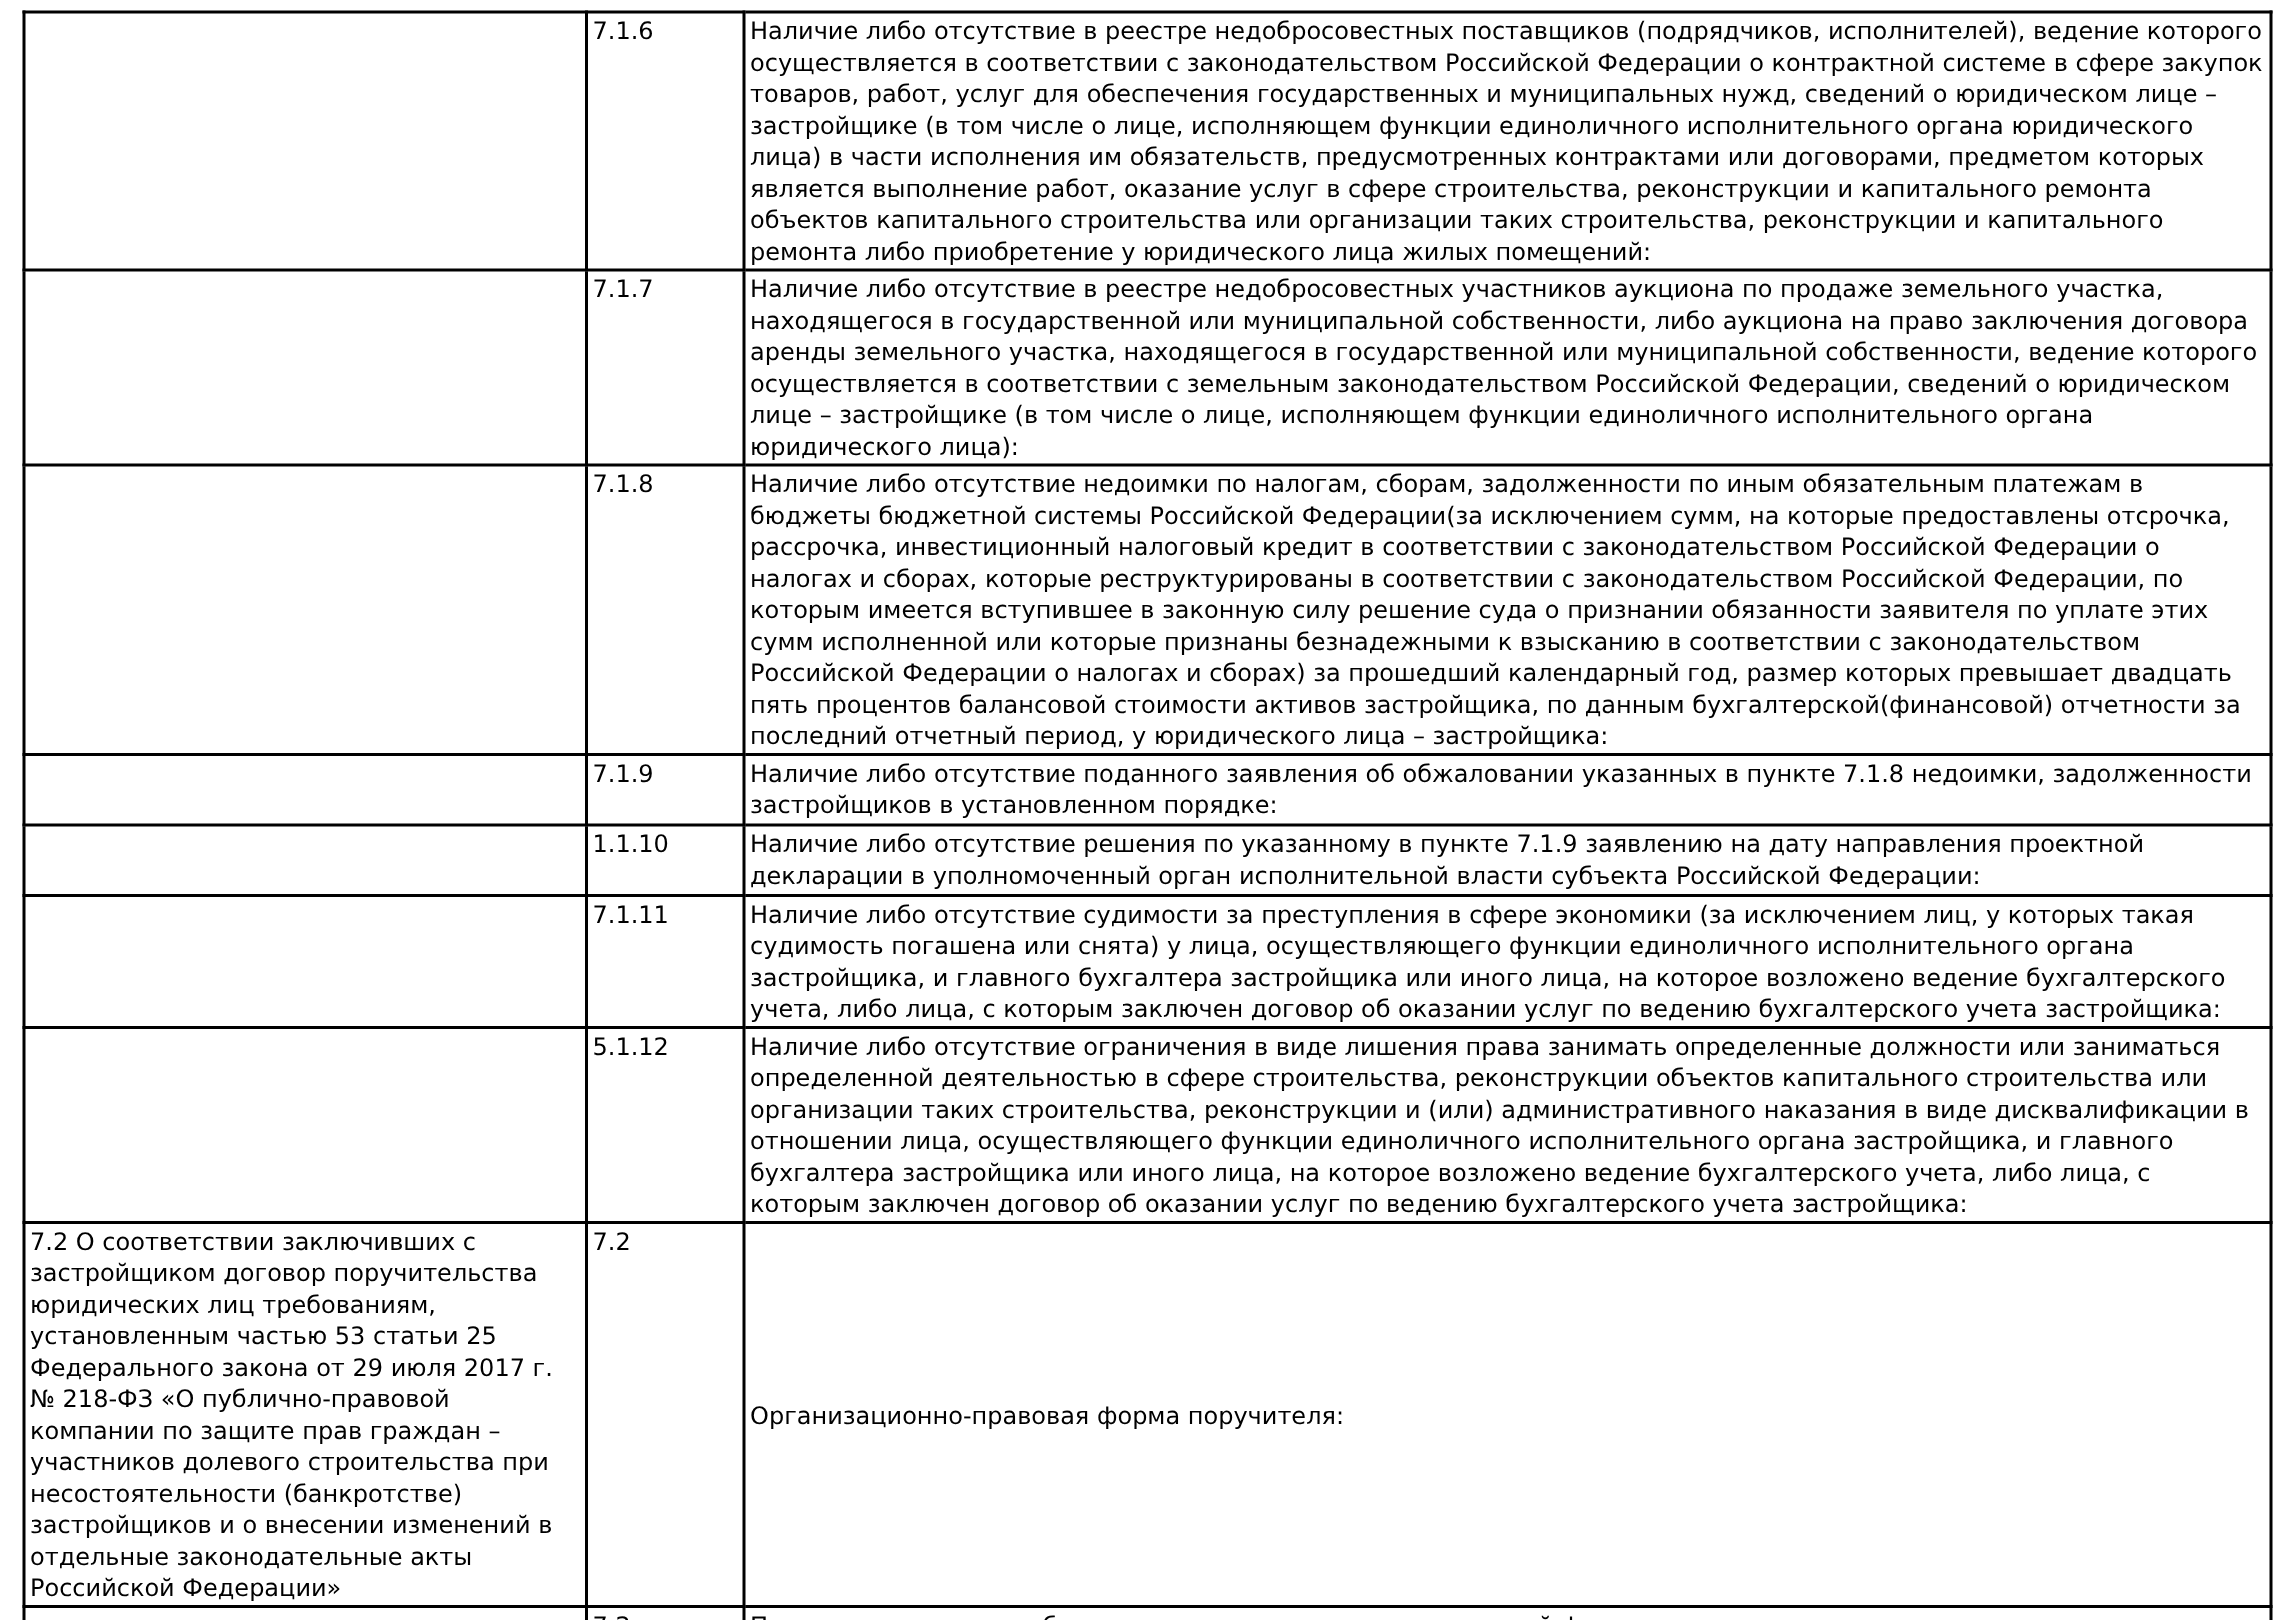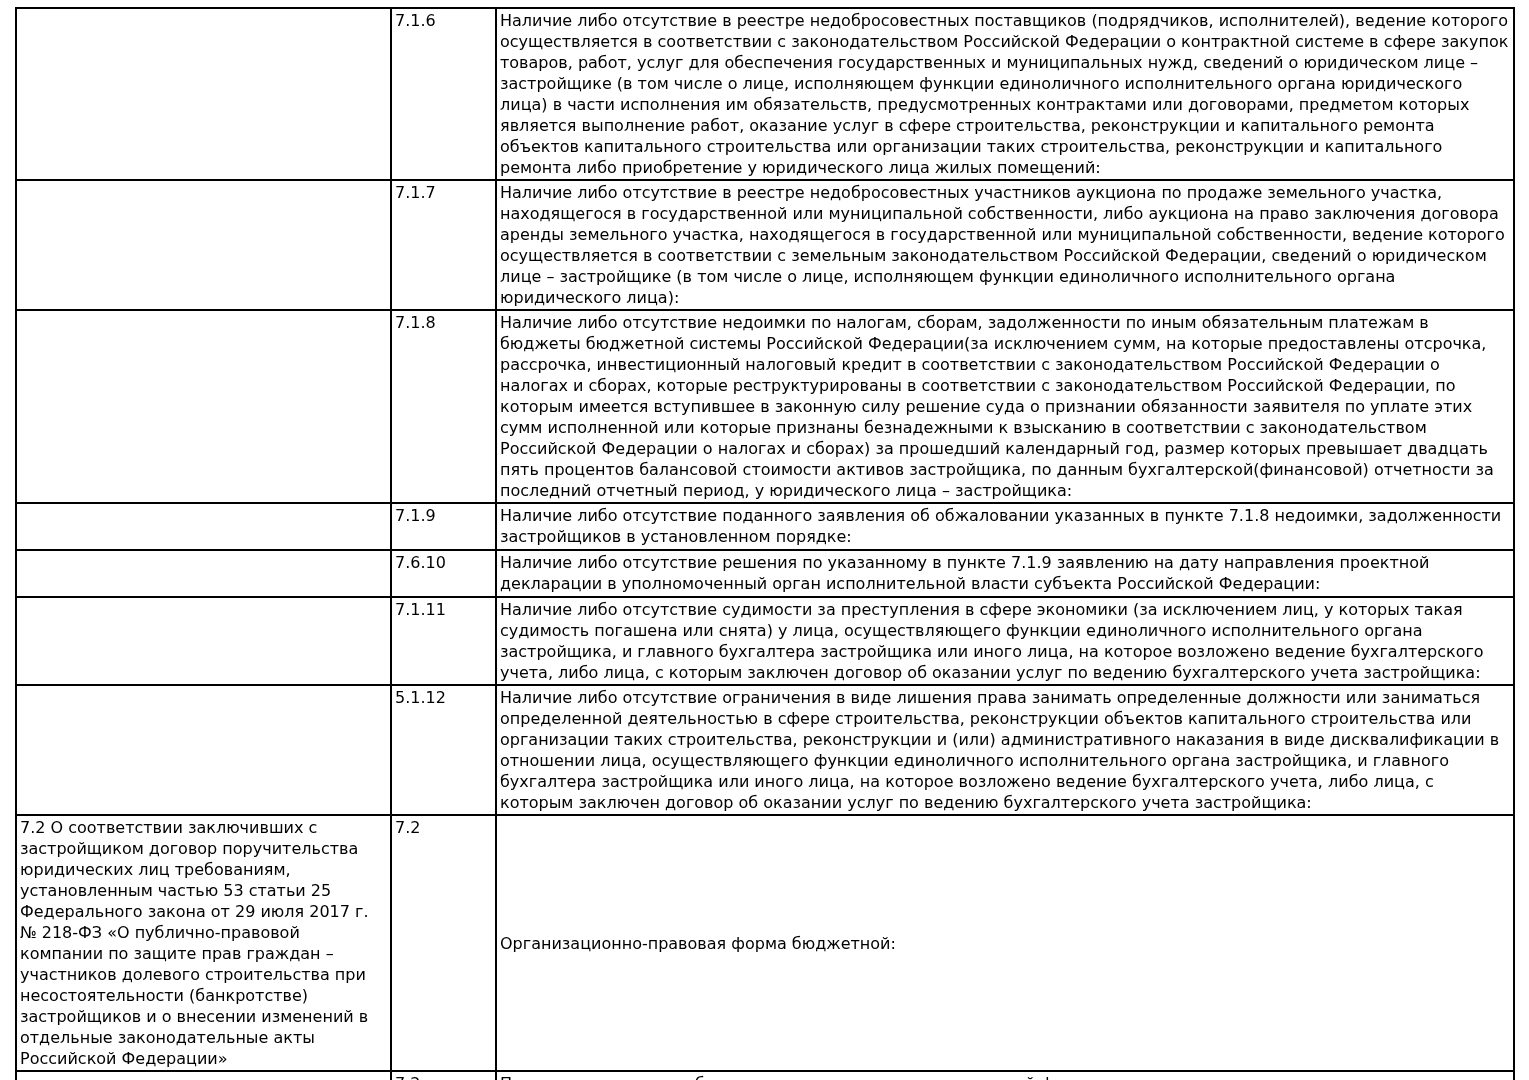--- a/index.html
+++ b/index.html
@@ -81,37 +81,37 @@
       <td class="c2">7.1.8</td>
       <td class="c3">Наличие либо отсутствие недоимки по налогам, сборам, задолженности по иным обязательным платежам в бюджеты бюджетной системы Российской Федерации(за исключением сумм, на которые предоставлены отсрочка, рассрочка, инвестиционный налоговый кредит в соответствии с законодательством Российской Федерации о налогах и сборах, которые реструктурированы в соответствии с законодательством Российской Федерации, по которым имеется вступившее в законную силу решение суда о признании обязанности заявителя по уплате этих сумм исполненной или которые признаны безнадежными к взысканию в соответствии с законодательством Российской Федерации о налогах и сборах) за прошедший календарный год, размер которых превышает двадцать пять процентов балансовой стоимости активов застройщика, по данным бухгалтерской(финансовой) отчетности за последний отчетный период, у юридического лица – застройщика:</td>
     </tr>
     <tr class="r4">
       <td class="c1"></td>
       <td class="c2">7.1.9</td>
       <td class="c3">Наличие либо отсутствие поданного заявления об обжаловании указанных в пункте 7.1.8 недоимки, задолженности застройщиков в установленном порядке:</td>
     </tr>
     <tr class="r5">
       <td class="c1"></td>
-      <td class="c2">7.6.10</td>
+      <td class="c2">1.1.10</td>
       <td class="c3">Наличие либо отсутствие решения по указанному в пункте 7.1.9 заявлению на дату направления проектной декларации в уполномоченный орган исполнительной власти субъекта Российской Федерации:</td>
     </tr>
     <tr class="r6">
       <td class="c1"></td>
       <td class="c2">7.1.11</td>
       <td class="c3">Наличие либо отсутствие судимости за преступления в сфере экономики (за исключением лиц, у которых такая судимость погашена или снята) у лица, осуществляющего функции единоличного исполнительного органа застройщика, и главного бухгалтера застройщика или иного лица, на которое возложено ведение бухгалтерского учета, либо лица, с которым заключен договор об оказании услуг по ведению бухгалтерского учета застройщика:</td>
     </tr>
     <tr class="r7">
       <td class="c1"></td>
       <td class="c2">5.1.12</td>
       <td class="c3">Наличие либо отсутствие ограничения в виде лишения права занимать определенные должности или заниматься определенной деятельностью в сфере строительства, реконструкции объектов капитального строительства или организации таких строительства, реконструкции и (или) административного наказания в виде дисквалификации в отношении лица, осуществляющего функции единоличного исполнительного органа застройщика, и главного бухгалтера застройщика или иного лица, на которое возложено ведение бухгалтерского учета, либо лица, с которым заключен договор об оказании услуг по ведению бухгалтерского учета застройщика:</td>
     </tr>
     <tr class="r8">
       <td class="c1">7.2 О соответствии заключивших с застройщиком договор поручительства юридических лиц требованиям, установленным частью 53 статьи 25 Федерального закона от 29 июля 2017 г. № 218-ФЗ «О публично-правовой компании по защите прав граждан – участников долевого строительства при несостоятельности (банкротстве) застройщиков и о внесении изменений в отдельные законодательные акты Российской Федерации»</td>
       <td class="c2">7.2</td>
-      <td class="c3">Организационно-правовая форма бюджетной:</td>
+      <td class="c3">Организационно-правовая форма поручителя:</td>
     </tr>
     <tr class="r9">
       <td class="c1"></td>
       <td class="c2">7.2</td>
       <td class="c3">Полное наименование без указания организационно-правовой формы поручителя:</td>
     </tr>
   </tbody>
 </table>
 
 </body></html>

